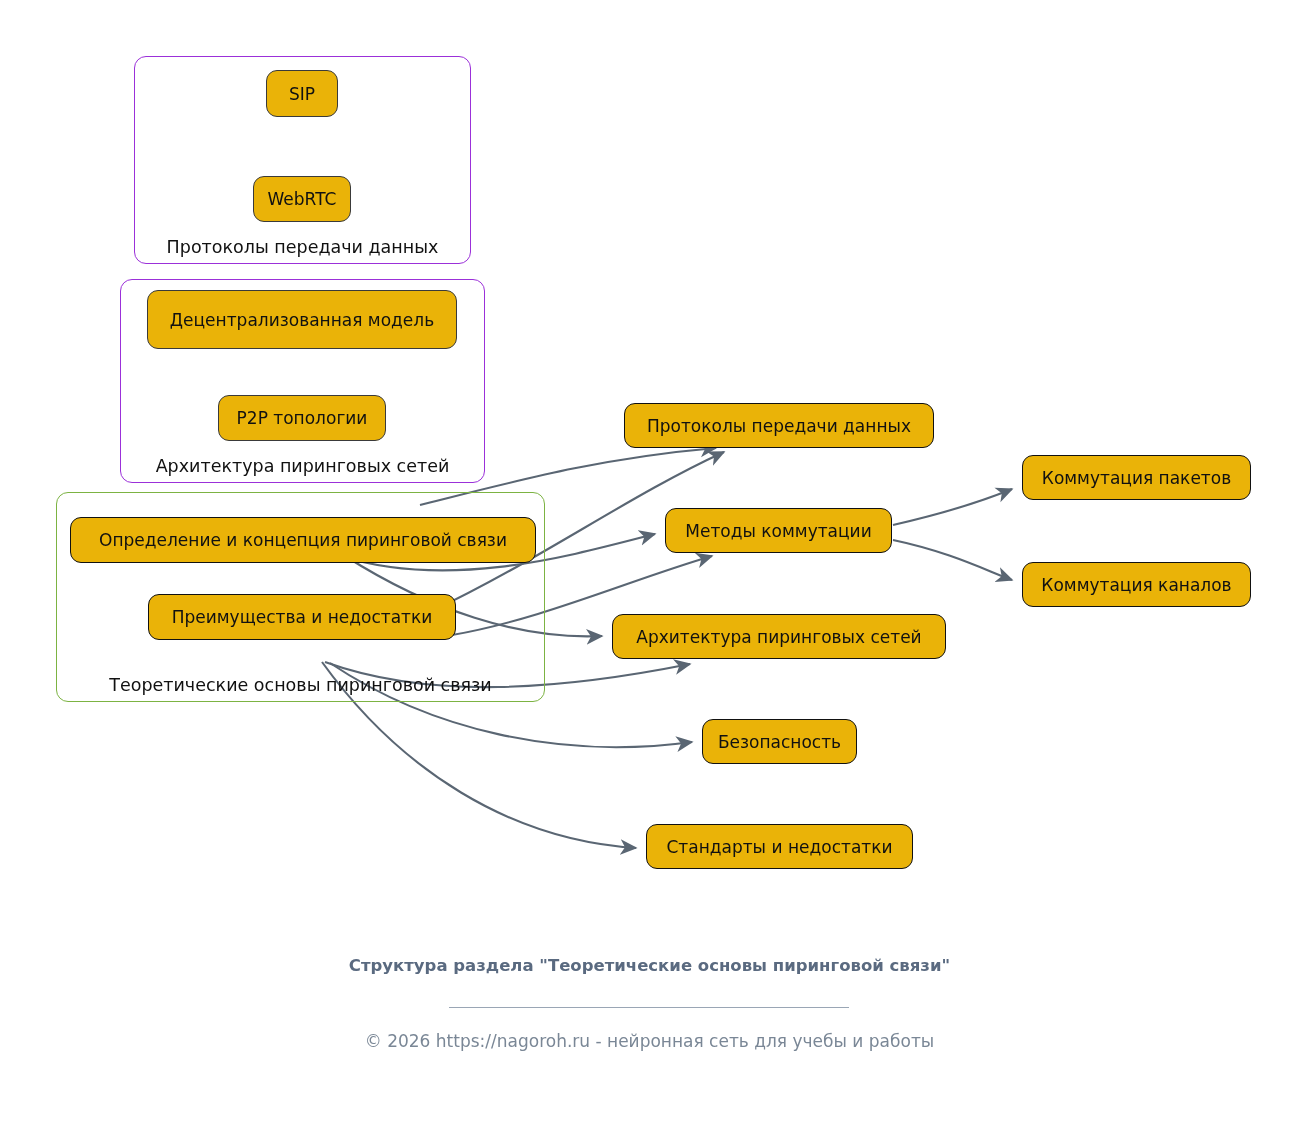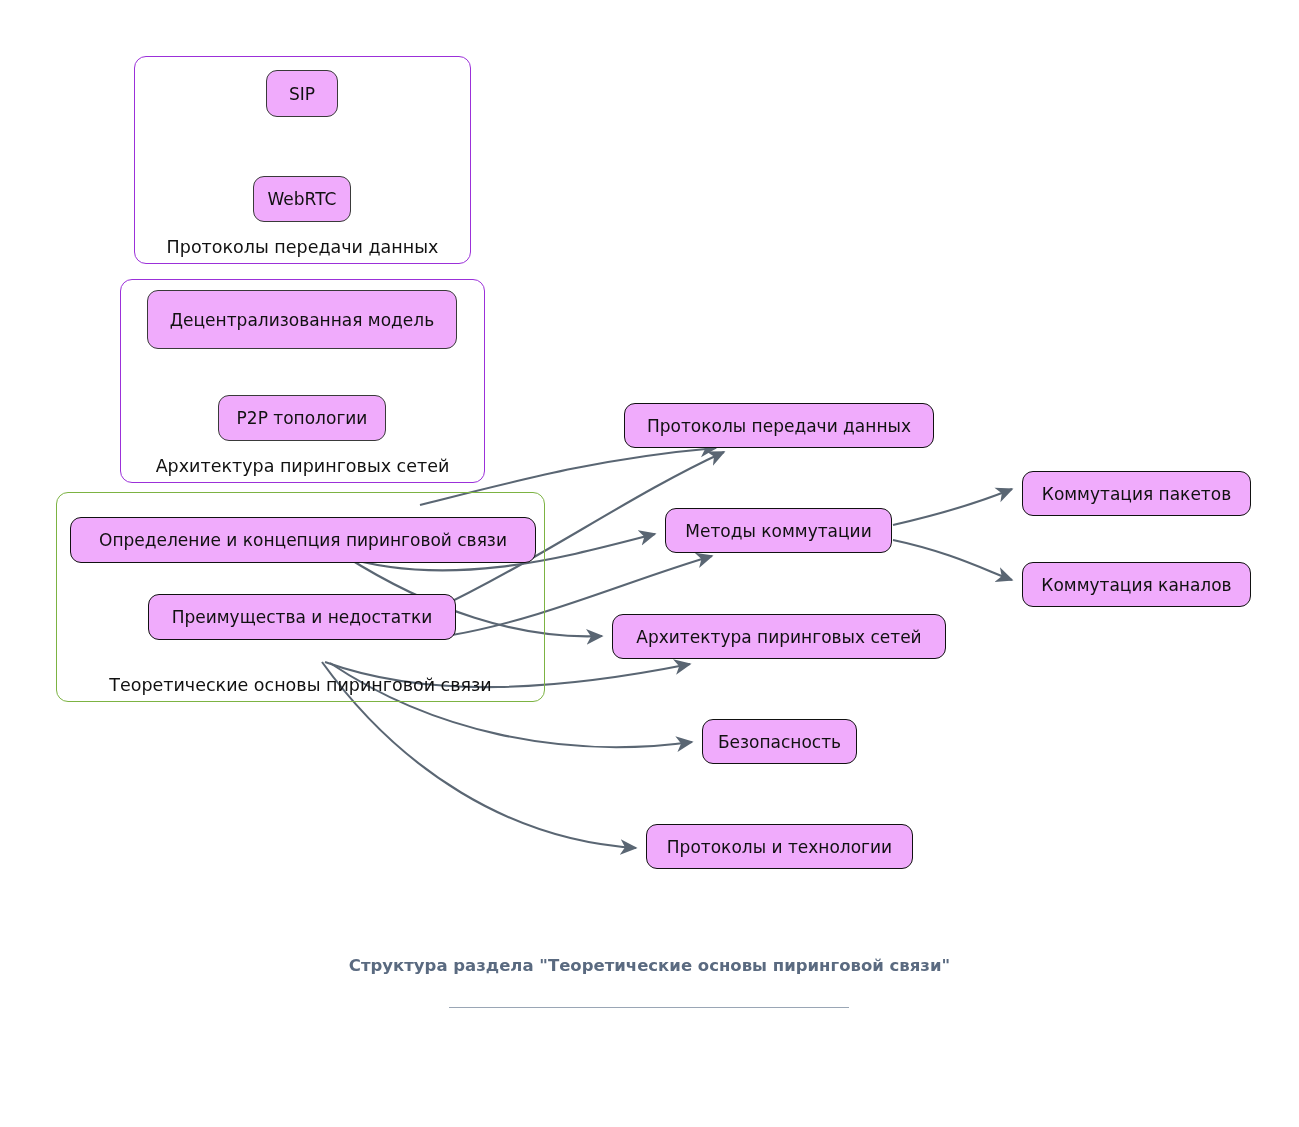--- a/index.html
+++ b/index.html
@@ -45,21 +45,21 @@
     text-align: center;
     font-size: 17.5px;
     color: #111111;
     white-space: nowrap;
   }
   .node {
     position: absolute;
     box-sizing: border-box;
     border: 1.7px solid #111111;
     border-radius: 11px;
-    background: #f0abfc;
+    background: #eab308;
     display: flex;
     align-items: center;
     justify-content: center;
     font-size: 17px;
     color: #111111;
     white-space: nowrap;
     z-index: 5;
   }
   .node.dark { border-color: #3a3a3a; }
   .footer-title {
@@ -147,26 +147,27 @@
       <div class="node" style="left: 665px; top: 508px; width: 227px; height: 45px; justify-content: center;">
         <span>Методы коммутации</span>
       </div>
       <div class="node" style="left: 612px; top: 614px; width: 334px; height: 45px;">
         <span>Архитектура пиринговых сетей</span>
       </div>
       <div class="node" style="left: 702px; top: 719px; width: 155px; height: 45px;">
         <span>Безопасность</span>
       </div>
       <div class="node" style="left: 646px; top: 824px; width: 267px; height: 45px;">
-        <span>Протоколы и технологии</span>
+        <span>Стандарты и недостатки</span>
       </div>
-      <div class="node" style="left: 1022px; top: 455px; width: 229px; height: 45px; margin-top: 16px;">
+      <div class="node" style="left: 1022px; top: 455px; width: 229px; height: 45px;">
         <span>Коммутация пакетов</span>
       </div>
       <div class="node" style="left: 1022px; top: 562px; width: 229px; height: 45px;">
         <span>Коммутация каналов</span>
       </div>
     </div>
 
   <div class="footer-title" style="top:955px;">Структура раздела "Теоретические основы пиринговой связи"</div>
   <div class="footer-rule" style="left:449px; top:1007px; width:400px;"></div>
+  <div class="footer-credit" style="top:1031px;">© 2026 https://nagoroh.ru - нейронная сеть для учебы и работы</div>
 
 </div>
 
 </body></html>

